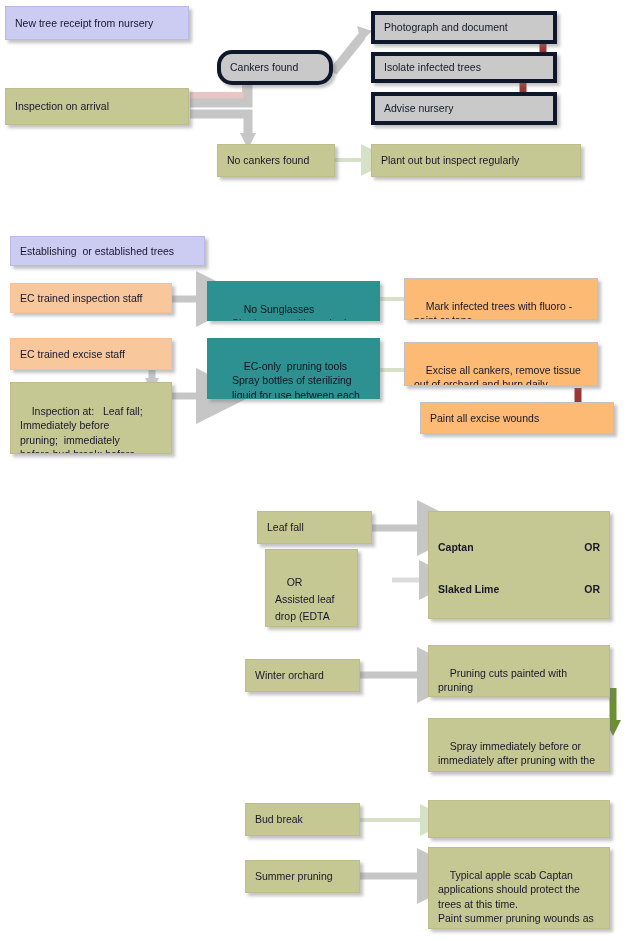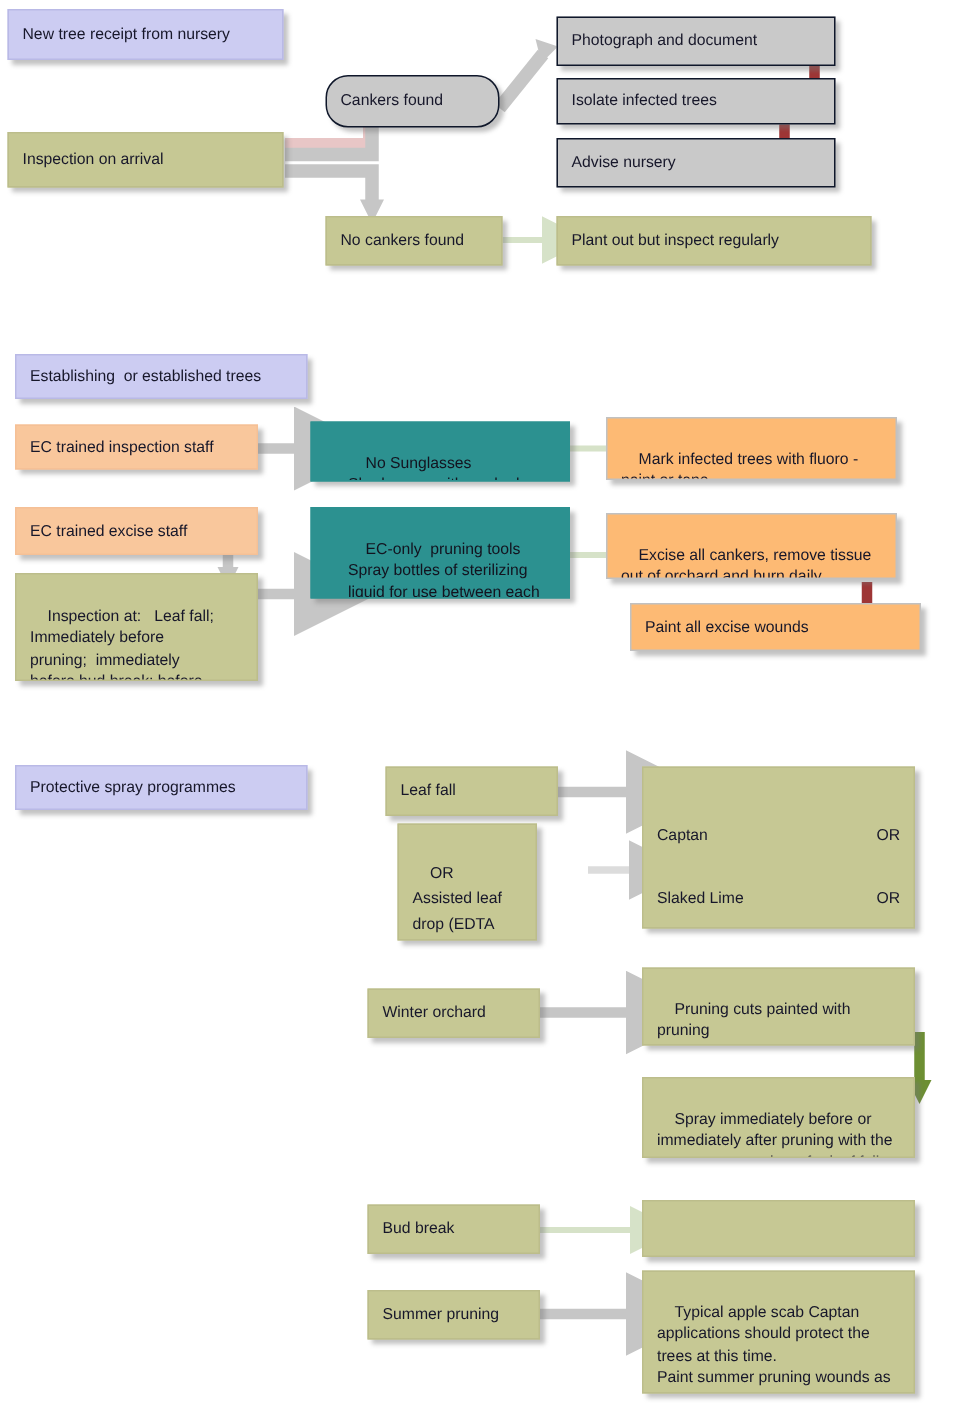--- a/index.html
+++ b/index.html
@@ -17,21 +17,21 @@
     font-size:10.5px;
     line-height:14.5px;
     color:#17172a;
     box-shadow:3px 3px 3px rgba(120,120,120,0.45);
     white-space:pre-wrap;
     overflow:hidden;
   }
   .purple{background:#ccccf2;border:1px solid #b9b9e6;}
   .olive{background:#c6c894;border:1px solid #bcbd8b;}
   .grey{background:#fdba74;border:1px solid #c1c1c1;}
-  .grey-pink{background:#c9c9c9;border:1px solid #0f172a;}
+  .grey-pink{background:#c9c9c9;border:4px solid #0f172a;}
   .teal{background:#2c9190;border:1px solid #2c9190;color:#13131f;padding-left:24px;}
   .orange{background:#f9c79c;border:1px solid #f5c096;}
 
   .v-mid{display:flex;align-items:center;}
   .v-top{display:block;}
 
   .row{display:flex;justify-content:space-between;}
   .row > span:last-child{padding-left:14px;}
 
   
@@ -212,36 +212,33 @@
 
   <div class="box grey v-top" style="left:404px;top:342px;width:194px;height:44px;">
     <span>Excise all cankers, remove tissue
 out of orchard and burn daily</span>
   </div>
 
   <div class="box grey v-mid" style="left:404px;top:402px;width:194px;height:32px;margin-left:16px;">
     <span>Paint all excise wounds</span>
   </div>
 
-  <div class="box purple v-mid" style="left:10px;top:510px;width:195px;height:30px;">
-    <span>Protective spray programmes</span>
-  </div>
 
   <div class="box olive v-mid" style="left:257px;top:511px;width:115px;height:33px;text-align:center;">
     <span>Leaf fall</span>
   </div>
 
   <div class="box olive v-top" style="left:265px;top:549px;width:93px;height:78px;padding-top:7px;line-height:17px;">
     <span>OR
 Assisted leaf
 drop (EDTA
 Copper )</span>
   </div>
 
-  <div class="box olive v-top" style="left:428px;top:511px;width:182px;height:108px;padding-top:10px;line-height:14px;">
+  <div class="box olive v-top" style="left:428px;top:511px;width:182px;height:108px;padding-top:0;line-height:14px;font-weight:bold;">
     <div class="row">
       <span>Captan</span>
       <span>OR</span>
     </div>
     <div class="row">
       <span>Slaked Lime</span>
       <span>OR</span>
     </div>
     
     

